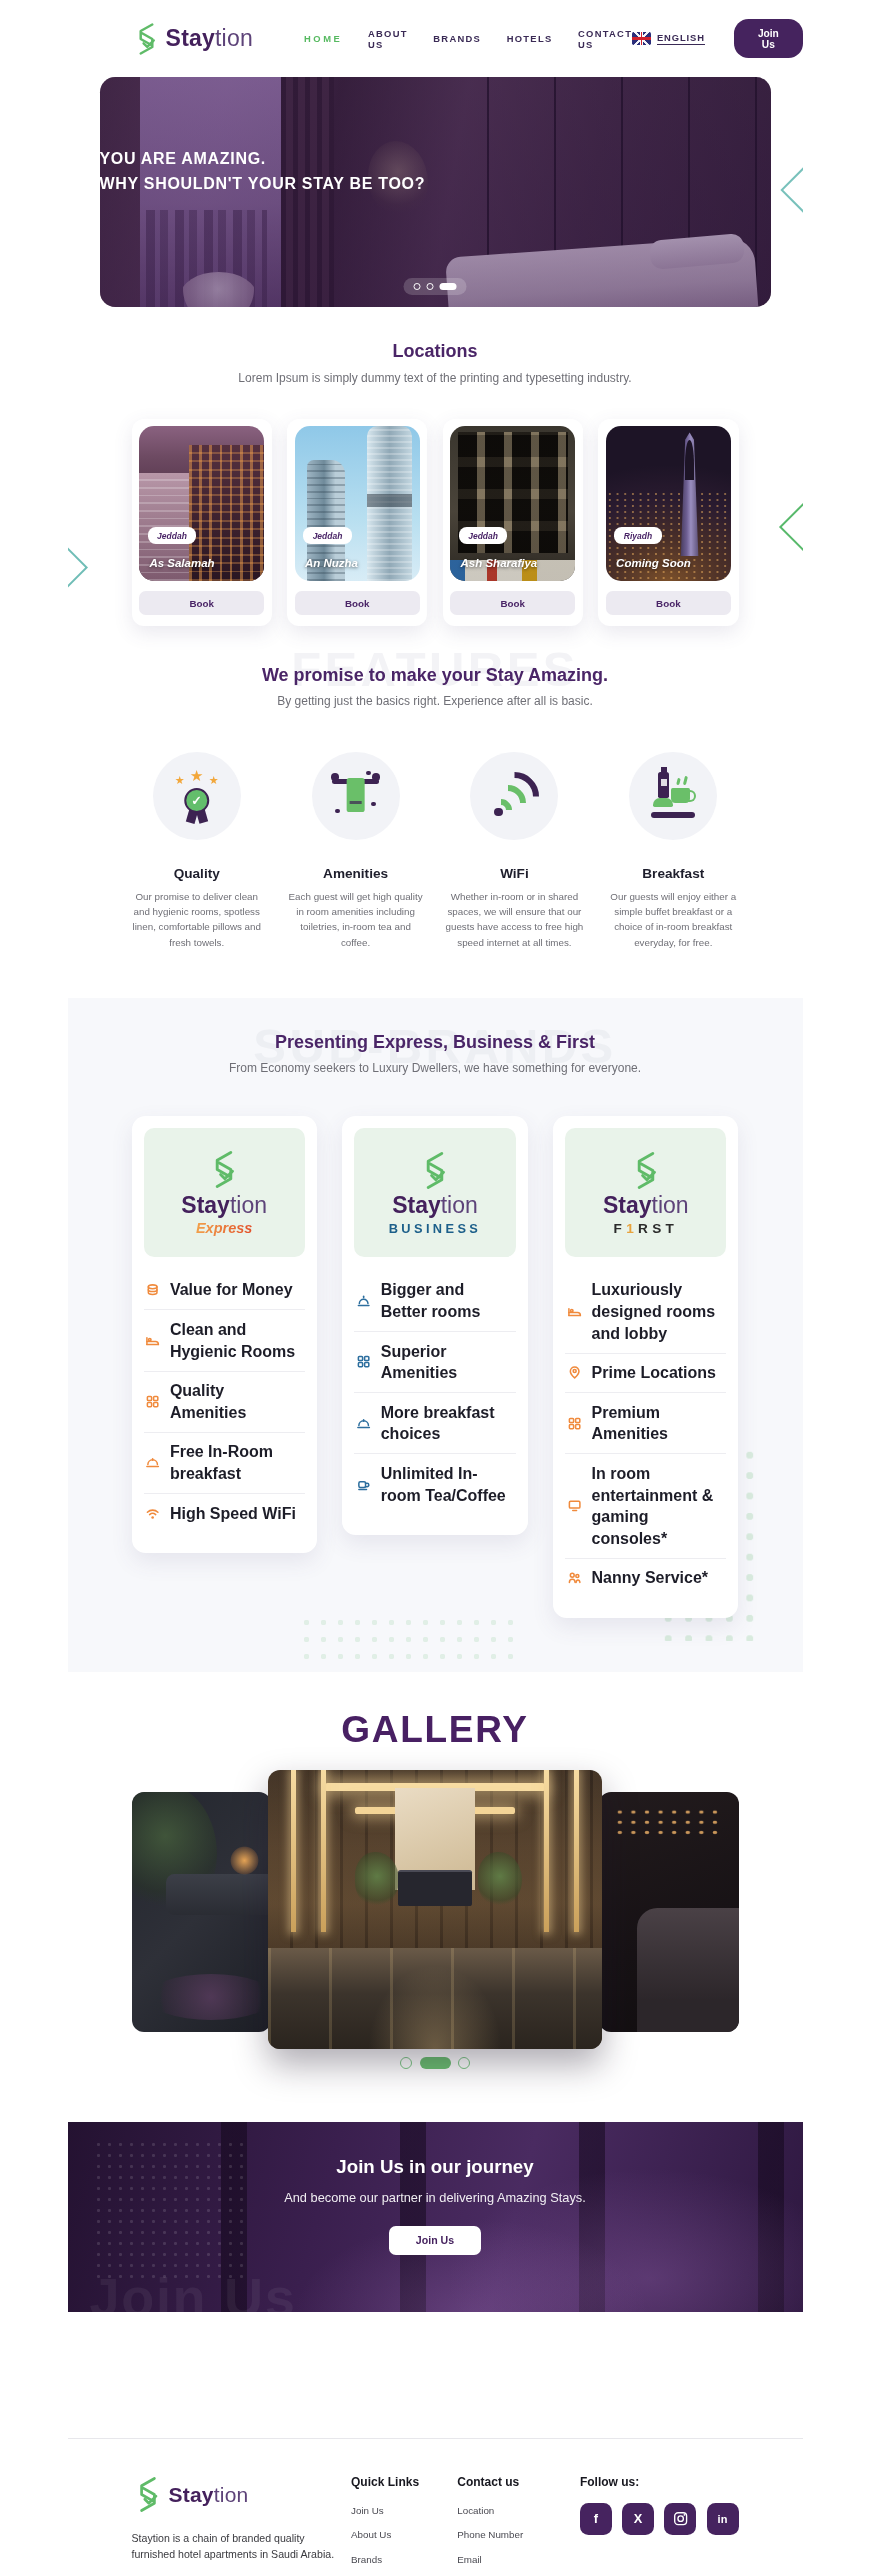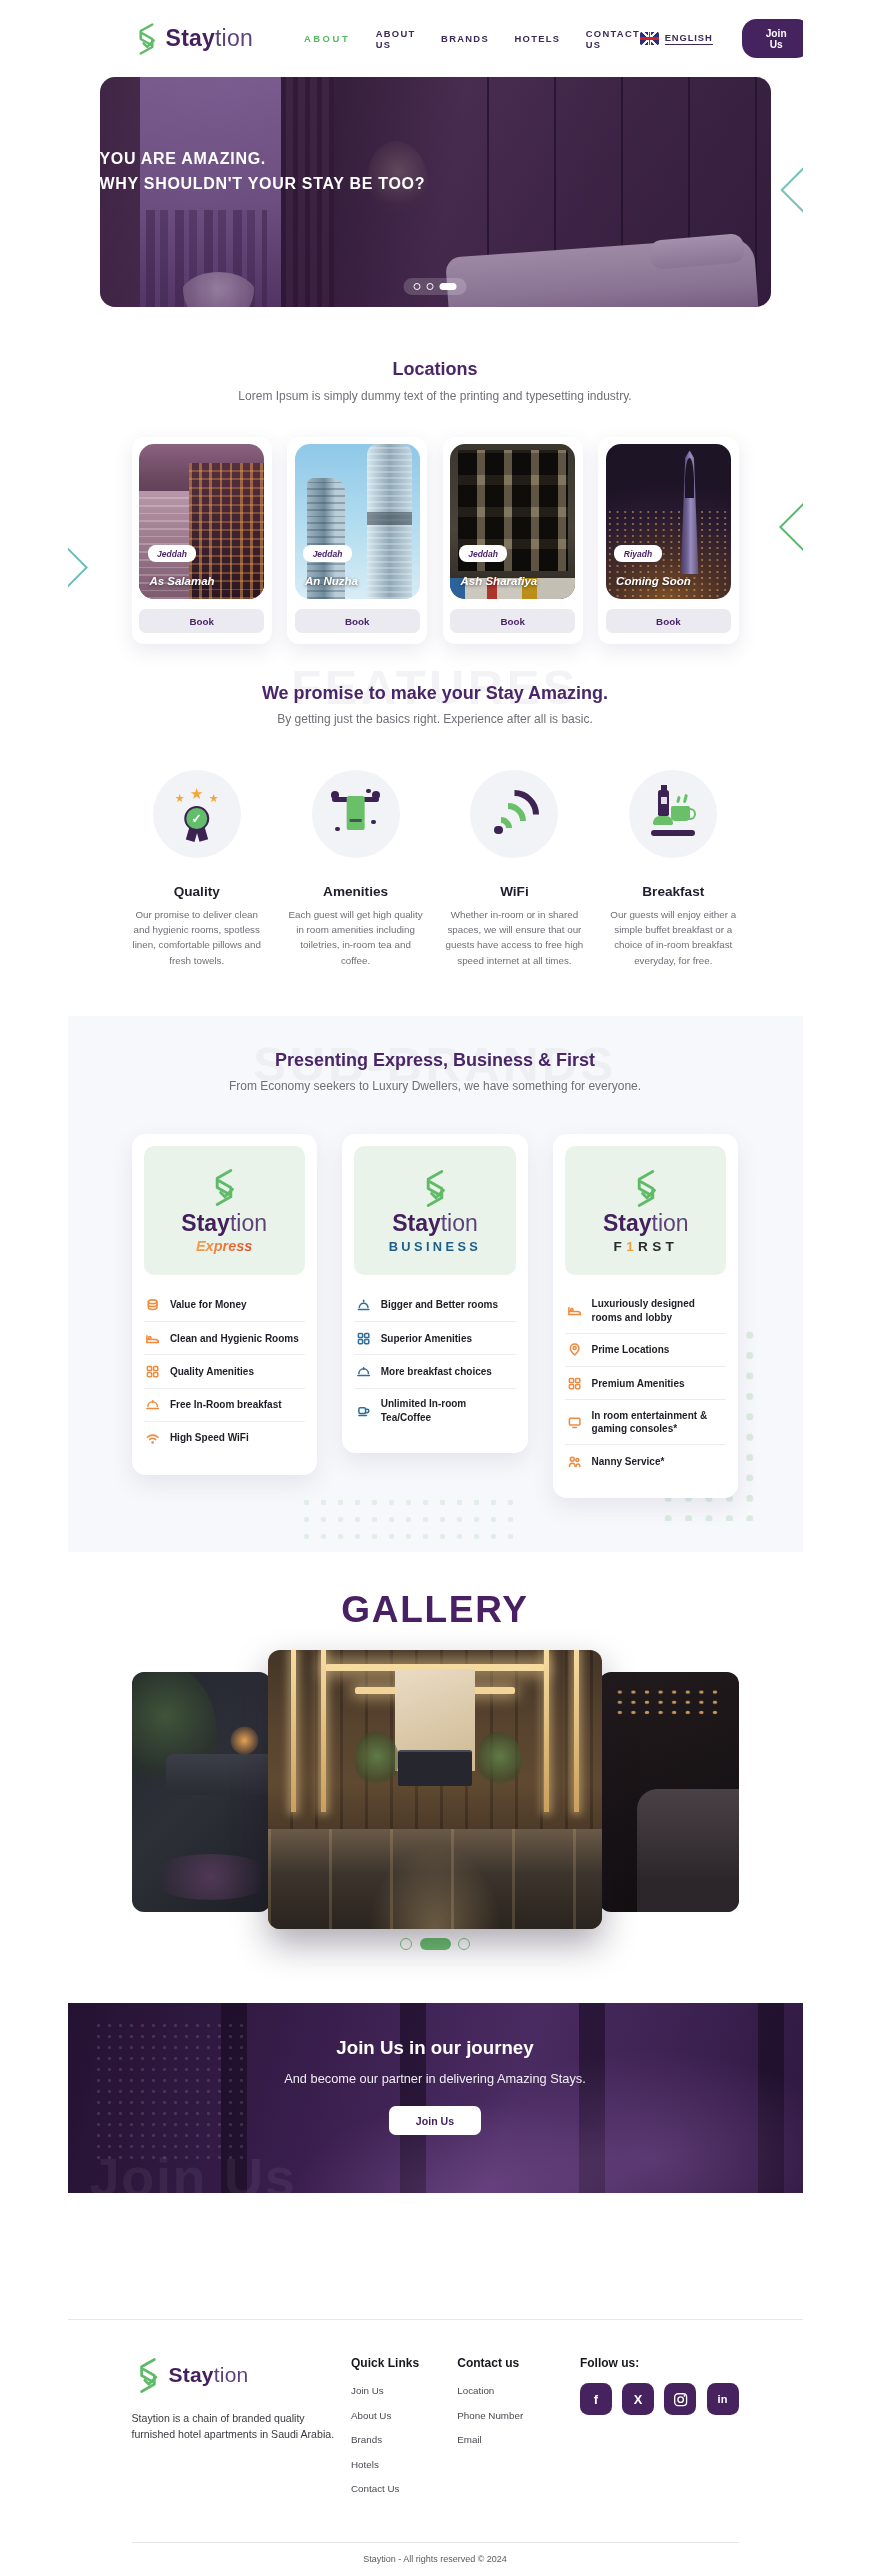--- a/index.html
+++ b/index.html
@@ -51,21 +51,21 @@
   .hero-overlay { position:absolute; inset:0; background:linear-gradient(180deg, rgba(70,35,94,.38), rgba(58,26,80,.46)); }
   .hero-caption { position:absolute; left:0; right:0; top:73px; color:#fff; z-index:3; }
   .hero-caption .l1 { font-size:16px; font-weight:800; letter-spacing:0.7px; }
   .hero-caption .l2 { font-size:16px; font-weight:800; letter-spacing:0.7px; margin-top:6.8px; }
   .hero-dots { position:absolute; left:50%; transform:translateX(-50%); bottom:12px; z-index:3;
     background:rgba(255,255,255,.18); border-radius:10.2px; padding:5.1px 10.2px; display:flex; align-items:center; gap:6px; }
   .hdot { width:6.8px; height:6.8px; border:1.3px solid #fff; border-radius:50%; cursor:pointer; }
   .hdot.pill { width:17px; height:6.8px; background:#fff; border-radius:4.3px; border:none; }
 
   
-  .locations { padding-top:52px; text-align:center; }
+  .locations { padding-top:34px; text-align:center; }
   .sec-title { font-size:18px; font-weight:800; color:#4A2567; }
   .sec-sub { font-size:12px; color:#6F6F76; margin-top:8.5px; }
   .loc-grid { display:grid; grid-template-columns:repeat(4,1fr); gap:15.3px; margin:34px 64px 0; }
   .loc-card { background:#fff; border-radius:12px; padding:7.7px 7.7px 10.2px; box-shadow:0 6.8px 18.7px rgba(80,70,120,.12); cursor:pointer; }
   .loc-photo { position:relative; height:155px; border-radius:15px; overflow:hidden;font-style:italic; }
   .loc-badge { position:absolute; left:8.5px; bottom:37px; background:#fff; color:#4A2567;
     font-size:8.5px; font-weight:700; padding:3.4px 9.4px; border-radius:7.7px; }
   .loc-name { position:absolute; left:10.2px; bottom:12px; color:#fff; font-size:11.5px; font-weight:700; text-shadow:0 0.9px 3.4px rgba(0,0,0,.6); text-align:left; }
   .book-btn { margin-top:10.2px; width:100%; height:24px; background:#ECEAF1; color:#4A2567;
     font-size:9.8px; font-weight:700; border:none; border-radius:6.8px; cursor:pointer; }
@@ -166,21 +166,21 @@
   .sub-express { font-size:14.5px; font-weight:800; font-style:italic; color:#E8651F;
     background:linear-gradient(90deg,#F2A04A,#E2502A); -webkit-background-clip:text; background-clip:text; -webkit-text-fill-color:transparent; }
   .sub-business { font-size:12.8px; font-weight:700; letter-spacing:3.4px; color:#1C5F8A; }
   .sub-first { font-size:13.6px; font-weight:700; letter-spacing:4.3px; color:#2b2b2b; }
   .sub-first .one { color:#E8A33D; }
   .brand-rows { margin-top:13.6px; }
   .brow { display:flex; align-items:center; gap:9.4px; padding:8.5px 1.7px; border-bottom:0.9px solid #EDEDF1; }
   .brow:last-child { border-bottom:none; }
   .brow .mi { flex:0 0 15.3px; height:15.3px; }
   .brow .mi svg { width:15.3px; height:15.3px; display:block; }
-  .brow .txt { font-size:10px; font-weight:700; color:#1D1D28; line-height:1.35; }
+  .brow .txt { font-size:16px; font-weight:700; color:#1D1D28; line-height:1.35; }
   .mi-orange { color:#F08A3C; } .mi-blue { color:#2C6E9E; }
   .brand-dots-grid { position:absolute; right:43px; bottom:31px; width:102px; height:196px; z-index:0;
     background-image:radial-gradient(rgba(110,190,120,.22) 3.4px, transparent 3.8px); background-size:20.4px 20.4px; }
   .brand-dots-grid2 { position:absolute; left:230px; bottom:6.8px; width:221px; height:51px; z-index:0;
     background-image:radial-gradient(rgba(110,190,120,.16) 2.6px, transparent 3px); background-size:17px 17px; }
 
   
   .diamond { position:absolute; border:2.1px solid #58B96B; transform:rotate(45deg); z-index:2; }
   .dia-1 { width:34px; height:34px; right:-17px; top:510px; }
   .dia-2 { width:29px; height:29px; left:-14.5px; top:553px; border-color:#3FA79E; opacity:.75; }
@@ -282,21 +282,21 @@
   <div class="header">
     <div class="logo">
       <svg width="29" height="36" viewBox="0 0 40 48">
         <path d="M28 4 L12 13 L12 24 L26 32" fill="none" stroke="#5FBB68" stroke-width="3.4" stroke-linecap="round" stroke-linejoin="round"></path>
         <path d="M12 44 L28 35 L28 24 L14 16" fill="none" stroke="#5FBB68" stroke-width="3.4" stroke-linecap="round" stroke-linejoin="round"></path>
         <path d="M16 30 L21 35 L30 26" fill="none" stroke="#5FBB68" stroke-width="3.4" stroke-linecap="round" stroke-linejoin="round"></path>
       </svg>
       <div class="logo-word"><b>Stay</b><span>tion</span></div>
     </div>
     <div class="nav">
-      <div class="nav-item active">ABOUT</div>
+      <div class="nav-item active">HOME</div>
       <div class="nav-item">ABOUT US</div>
       <div class="nav-item">BRANDS</div>
       <div class="nav-item">HOTELS</div>
       <div class="nav-item">CONTACT US</div>
     </div>
     <div class="lang">
       <div class="flag"></div>
       <div class="lang-label">ENGLISH</div>
     </div>
     <button class="join-btn">Join Us</button>

